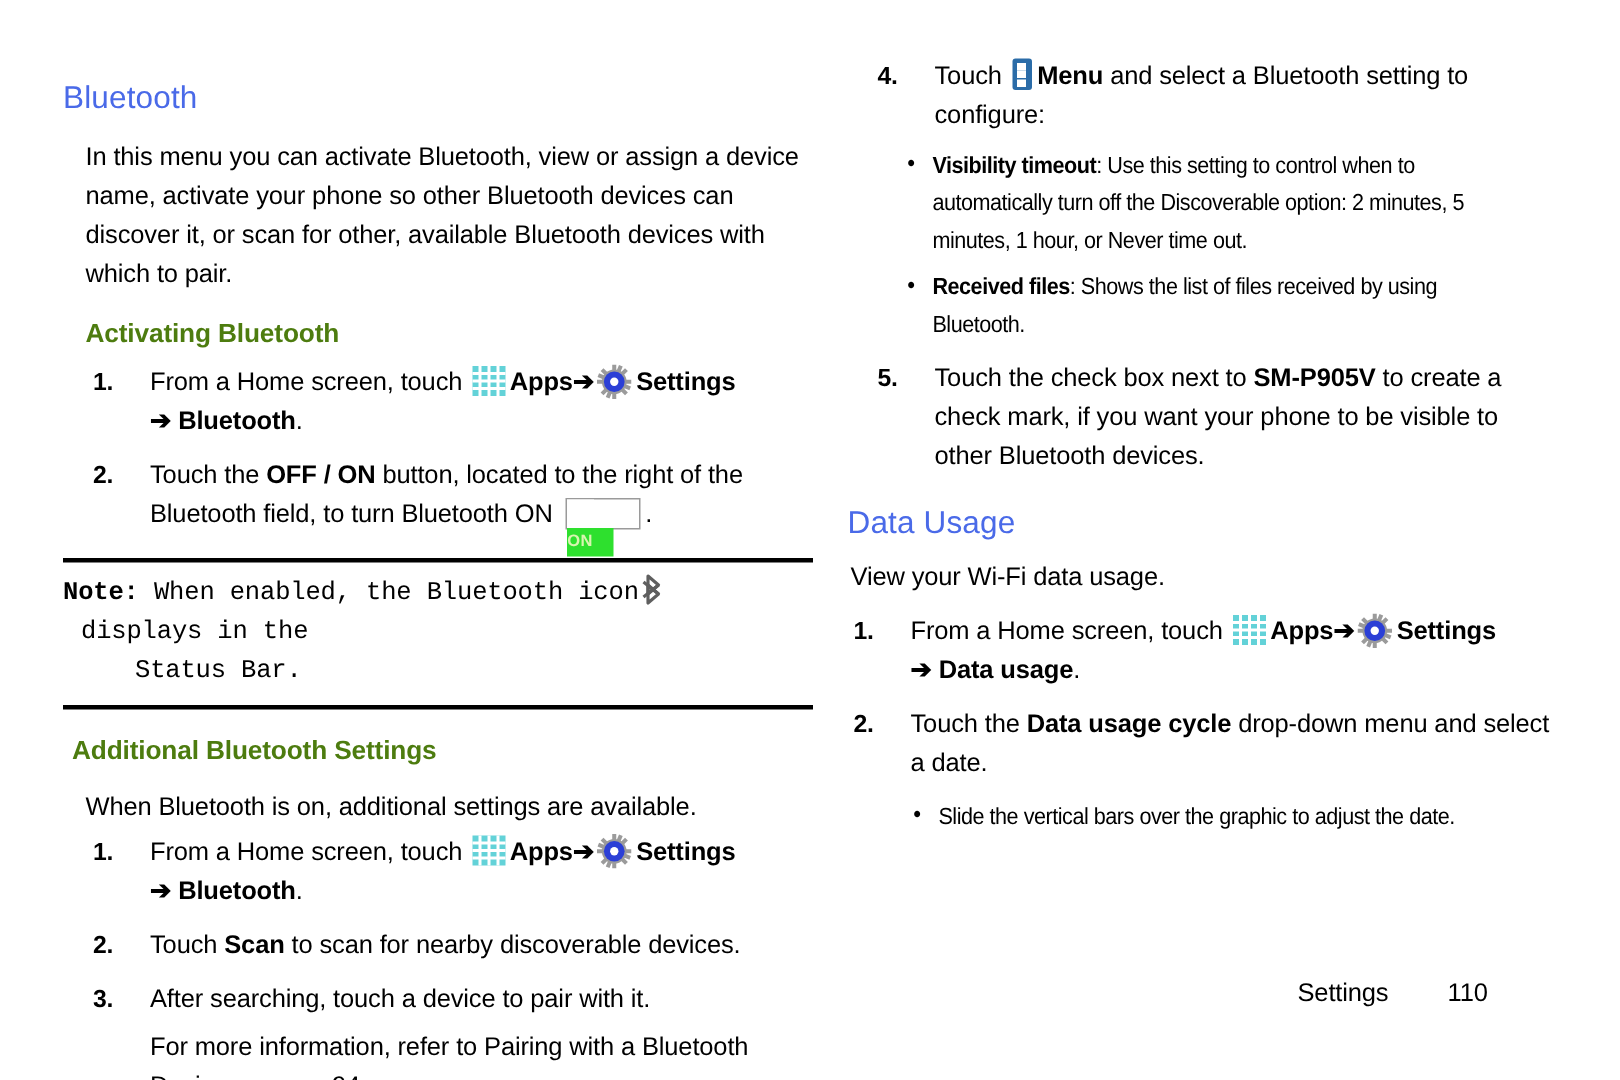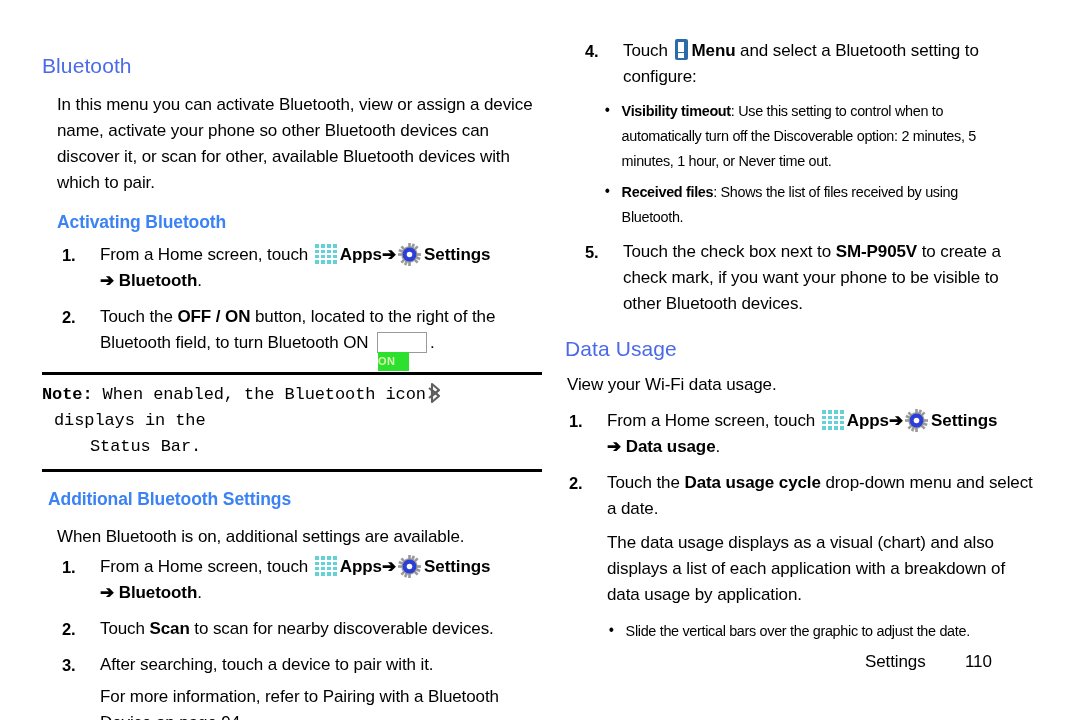--- a/index.html
+++ b/index.html
@@ -28,21 +28,21 @@
 
   
   .h1 {
     color: #4a6ae8;
     font-size: 21px;
     font-weight: 400;
     line-height: 1.1;
     letter-spacing: 0.1px;
   }
   .h2 {
-    color: #3b82f6;
+    color: #4d7c0f;
     font-size: 17.5px;
     font-weight: bold;
     line-height: 1.1;
     letter-spacing: -0.1px;
   }
 
   
   .p {
     font-size: 17px;
     line-height: 26px;
@@ -358,21 +358,20 @@
               <circle cx="12" cy="12" r="8.6" fill="#9b9b9b"></circle>
               <circle cx="12" cy="12" r="7.2" fill="#2b3fd6"></circle>
               <circle cx="12" cy="12" r="2.9" fill="#ffffff"></circle>
             </svg></span><b>Settings</b>
         <span class="subline"><span class="arrow">➔</span> <b>Data usage</b><span>.</span></span>
       </li>
 
       <li class="oitem" style="padding-left:42px;">
         <span class="num" style="left:4px;">2.</span>
         <span>Touch the </span><b>Data usage cycle</b><span> drop-down menu and select a date.</span>
-        <span class="contline" style="margin-top:8px;">The data usage displays as a visual (chart) and also displays a list of each application with a breakdown of data usage by application.</span>
       </li>
     </ul>
 
     <ul class="blist" style="margin-left:42px;margin-top:10px;">
       <li class="bitem">Slide the vertical bars over the graphic to adjust the date.</li>
     </ul>
   </div>
 
   <div class="footer">
     <span class="label">Settings</span>

